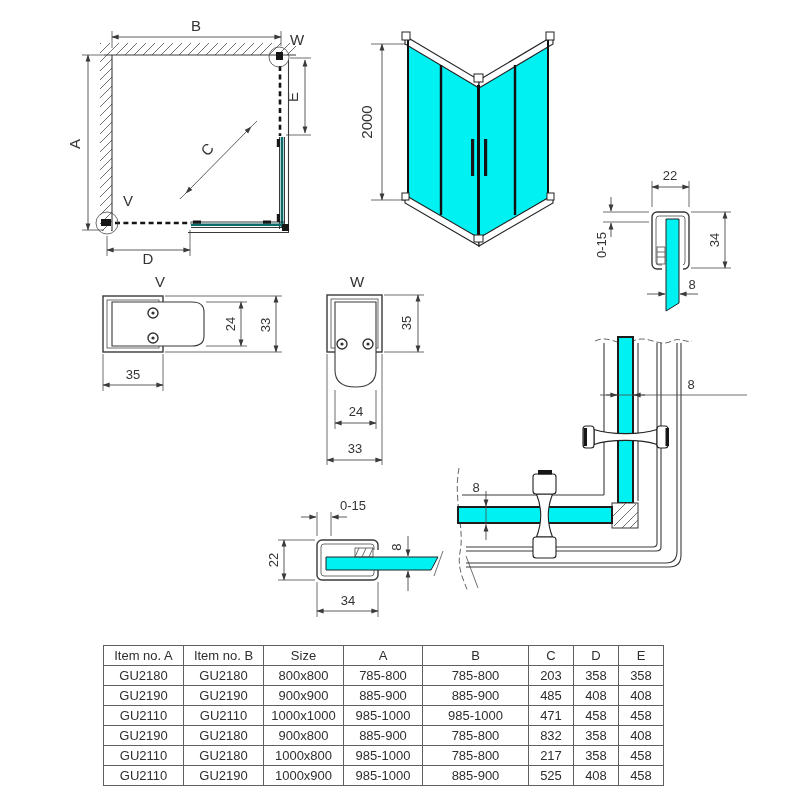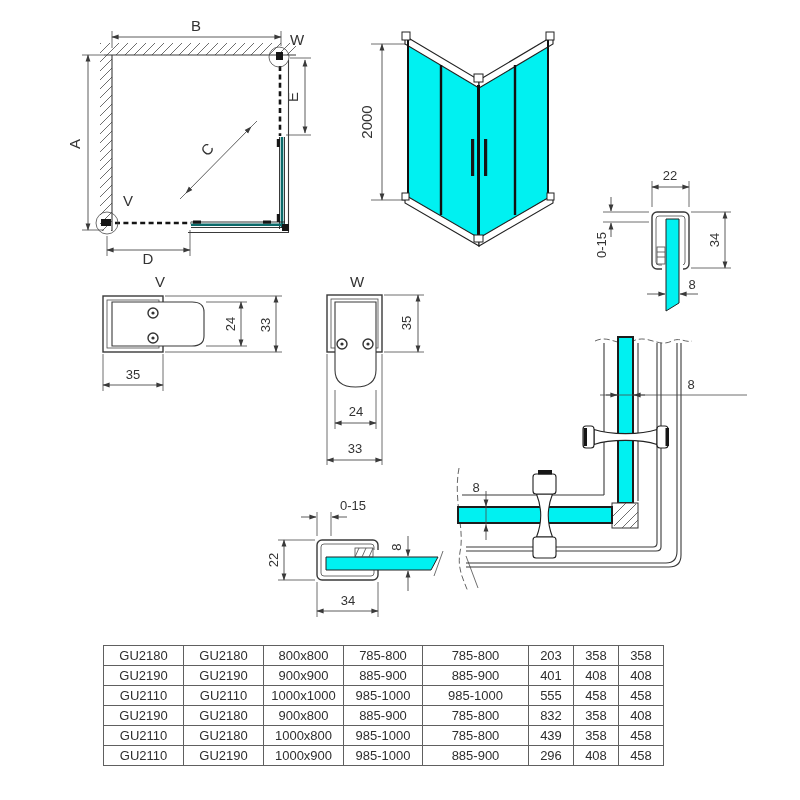--- a/index.html
+++ b/index.html
@@ -304,75 +304,85 @@
         <col style="width:80px">
         <col style="width:80px">
         <col style="width:79px">
     <col style="width:106px">
         <col style="width:45px">
         <col style="width:45px">
         <col style="width:45px">
   </colgroup>
   <tbody>
     <tr>
+      <td>Item no. A</td>
+      <td>Item no. B</td>
+      <td>Size</td>
+      <td>A</td>
+      <td>B</td>
+      <td>C</td>
+      <td>D</td>
+      <td>E</td>
+    </tr>
+    <tr>
       <td>GU2180</td>
       <td>GU2180</td>
       <td>800x800</td>
       <td>785-800</td>
       <td>785-800</td>
       <td>203</td>
       <td>358</td>
       <td>358</td>
     </tr>
     <tr>
       <td>GU2190</td>
       <td>GU2190</td>
       <td>900x900</td>
       <td>885-900</td>
       <td>885-900</td>
-      <td>401</td>
+      <td>485</td>
       <td>408</td>
       <td>408</td>
     </tr>
     <tr>
       <td>GU2110</td>
       <td>GU2110</td>
       <td>1000x1000</td>
       <td>985-1000</td>
       <td>985-1000</td>
-      <td>555</td>
+      <td>471</td>
       <td>458</td>
       <td>458</td>
     </tr>
     <tr>
       <td>GU2190</td>
       <td>GU2180</td>
       <td>900x800</td>
       <td>885-900</td>
       <td>785-800</td>
       <td>832</td>
       <td>358</td>
       <td>408</td>
     </tr>
     <tr>
       <td>GU2110</td>
       <td>GU2180</td>
       <td>1000x800</td>
       <td>985-1000</td>
       <td>785-800</td>
-      <td>439</td>
+      <td>217</td>
       <td>358</td>
       <td>458</td>
     </tr>
     <tr>
       <td>GU2110</td>
       <td>GU2190</td>
       <td>1000x900</td>
       <td>985-1000</td>
       <td>885-900</td>
-      <td>296</td>
+      <td>525</td>
       <td>408</td>
       <td>458</td>
     </tr>
   </tbody>
 </table>
 
 </div>
 
 </body></html>

